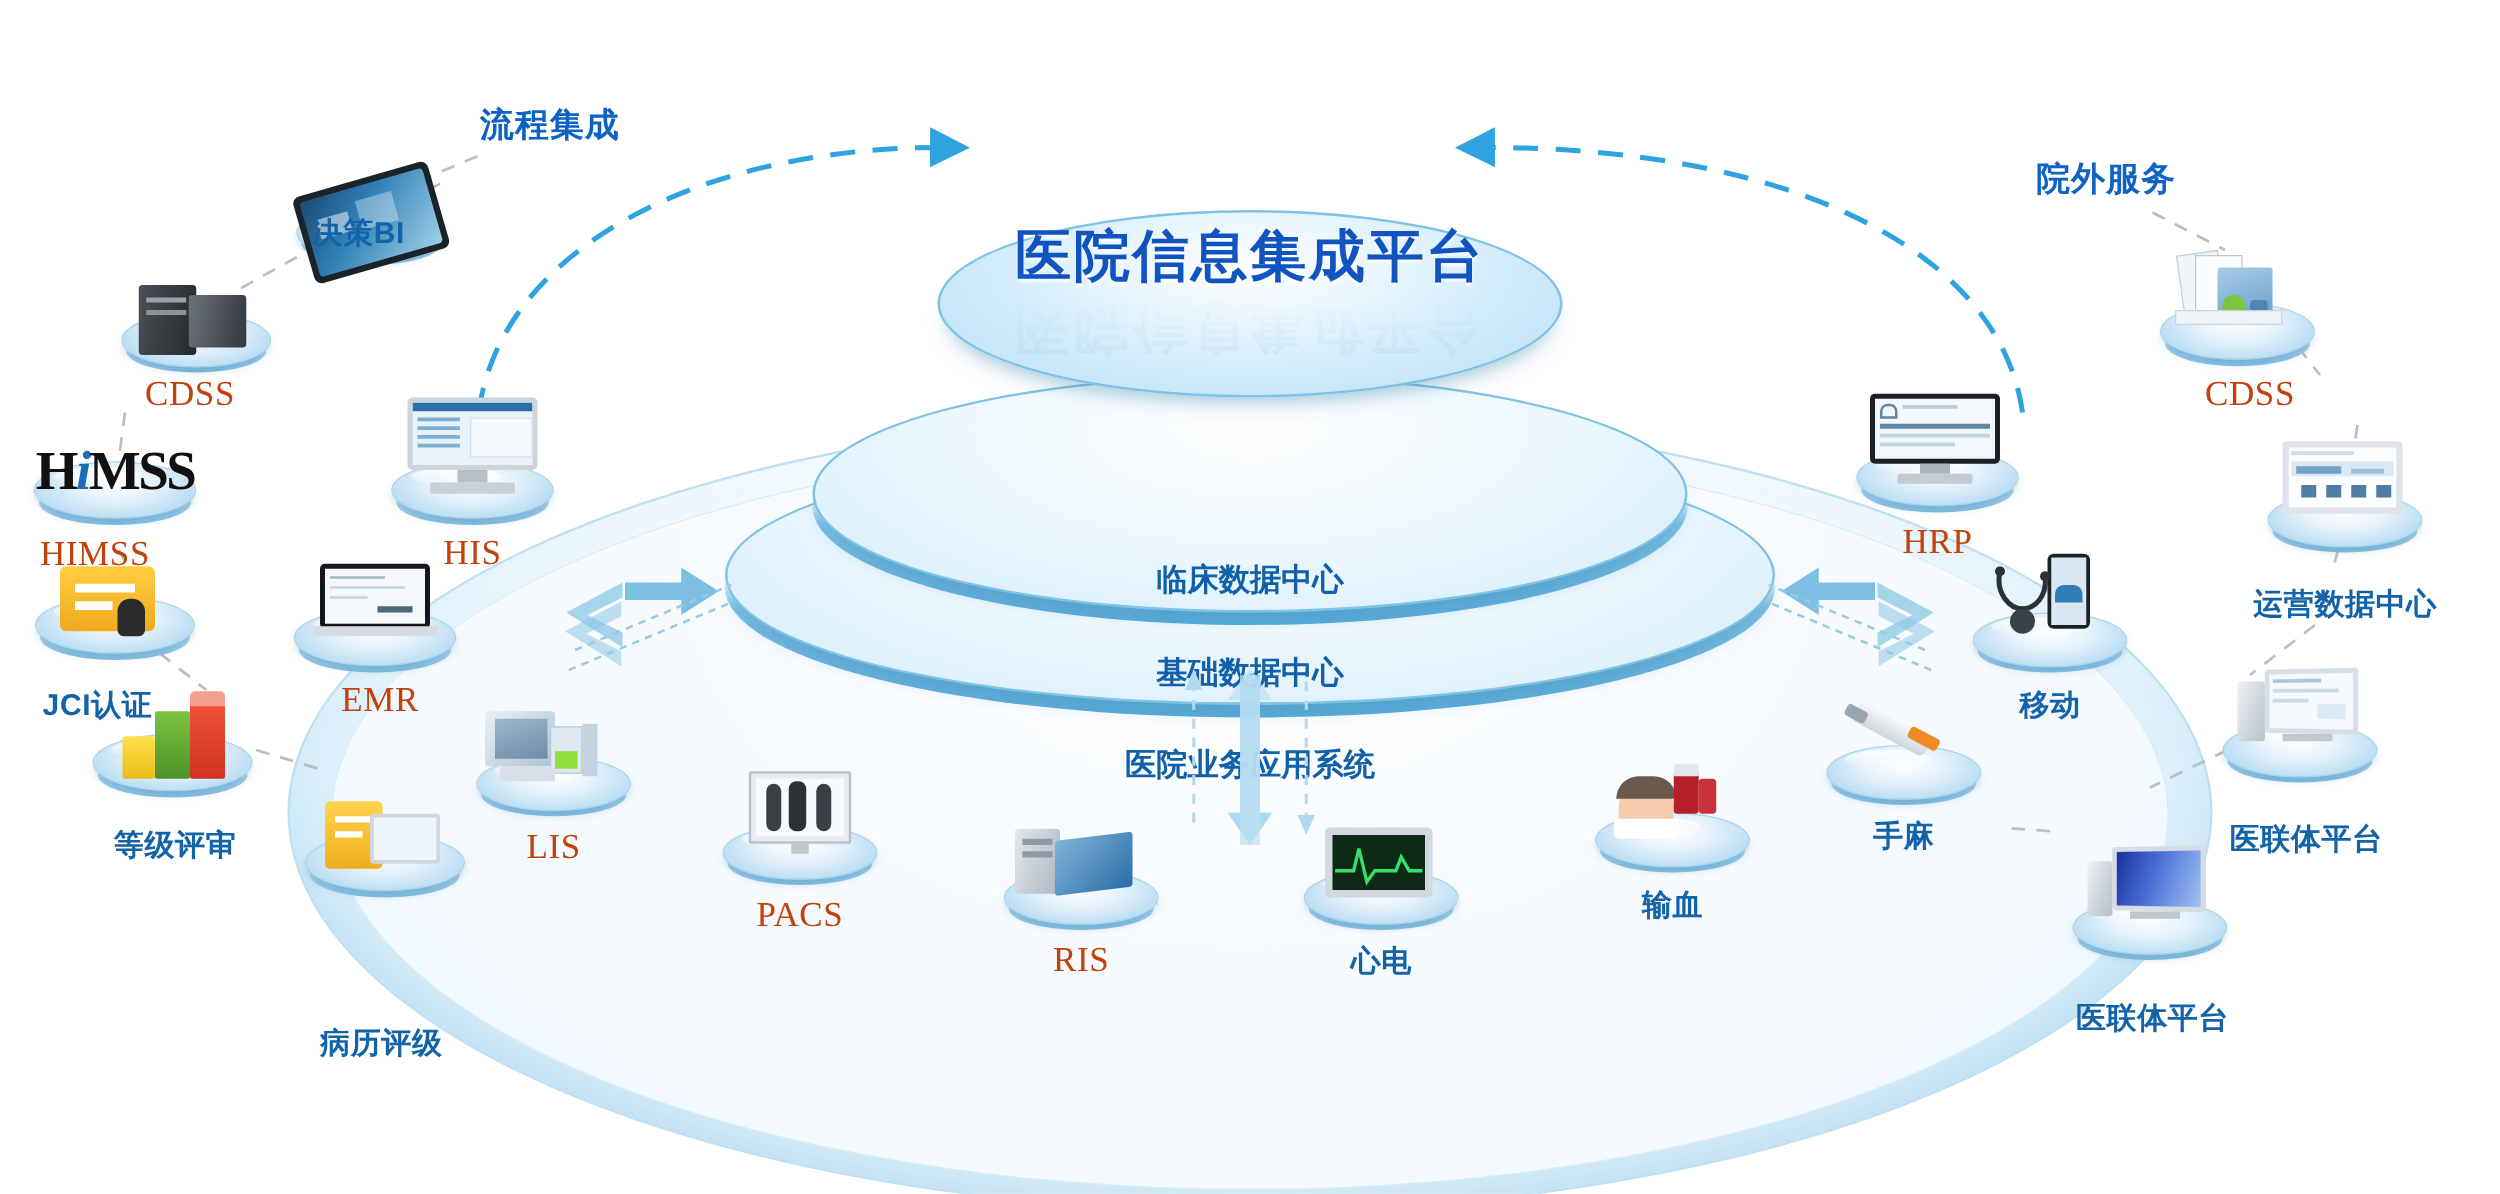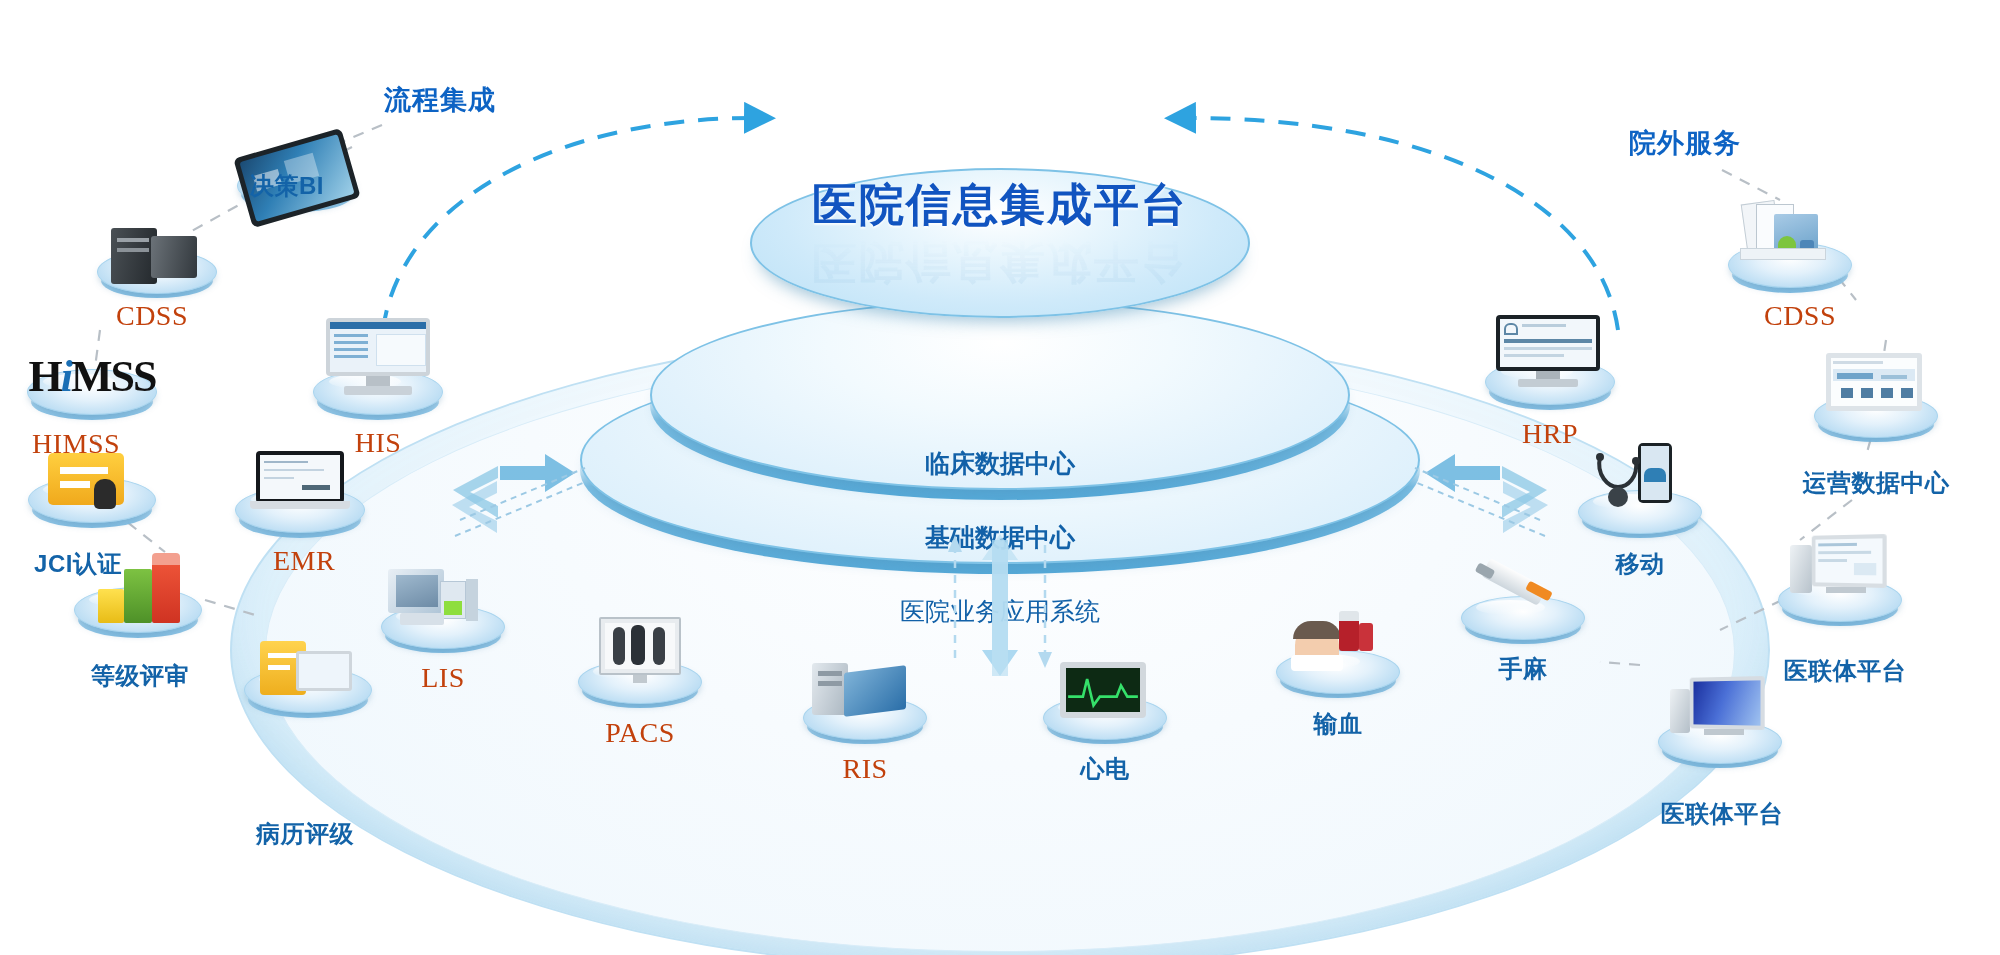--- a/index.html
+++ b/index.html
@@ -124,21 +124,21 @@
   #core-ghost {
     position:absolute; left:50%; transform:translateX(-50%) scaleY(-1);
     top:232px;
     font-size:45px; font-weight:700; color:rgba(120,175,215,.22);
     white-space:nowrap; letter-spacing:2px;
     -webkit-mask-image:linear-gradient(0deg,rgba(0,0,0,0) 10%,rgba(0,0,0,.55) 95%);
             mask-image:linear-gradient(0deg,rgba(0,0,0,0) 10%,rgba(0,0,0,.55) 95%);
   }
   #biz-label {
     position:absolute; left:50%; transform:translateX(-50%);
-    top:595px; font-size:25px; font-weight:400; color:#1261a8; white-space:nowrap;
+    top:595px; font-size:25px; font-weight:700; color:#1261a8; white-space:nowrap;
   }
 
   
   .ov { position:absolute; left:0; top:0; width:2000px; height:955px; pointer-events:none; }
 
   
   .art { position:absolute; transform:translate(-50%,-50%); }
 </style>
 </head>
 <body>

